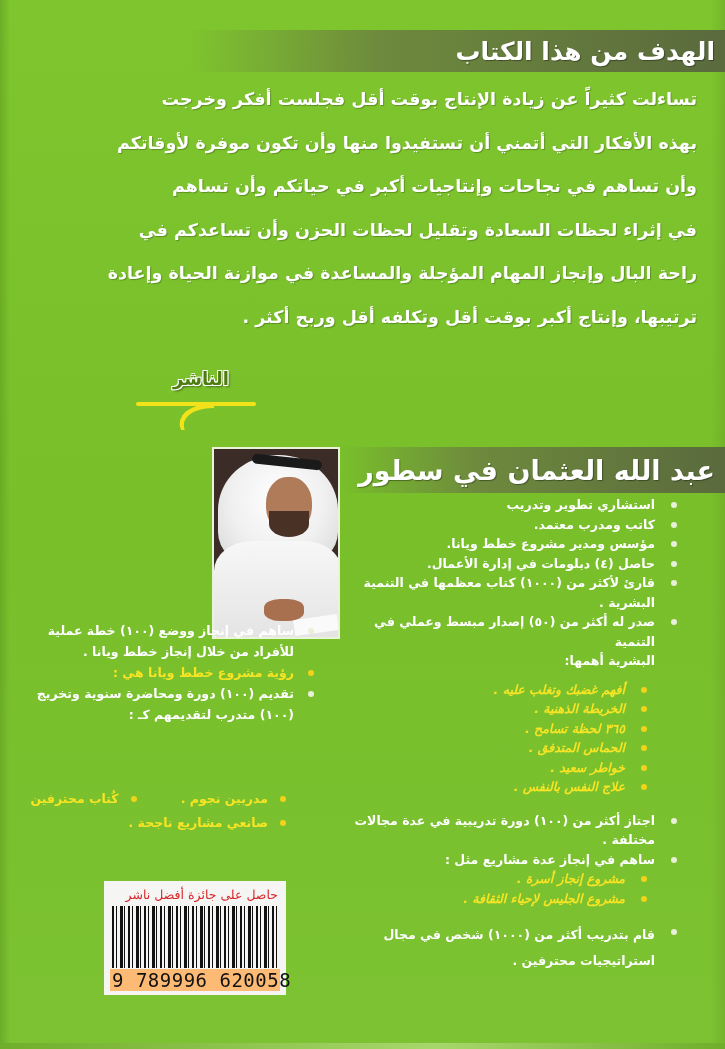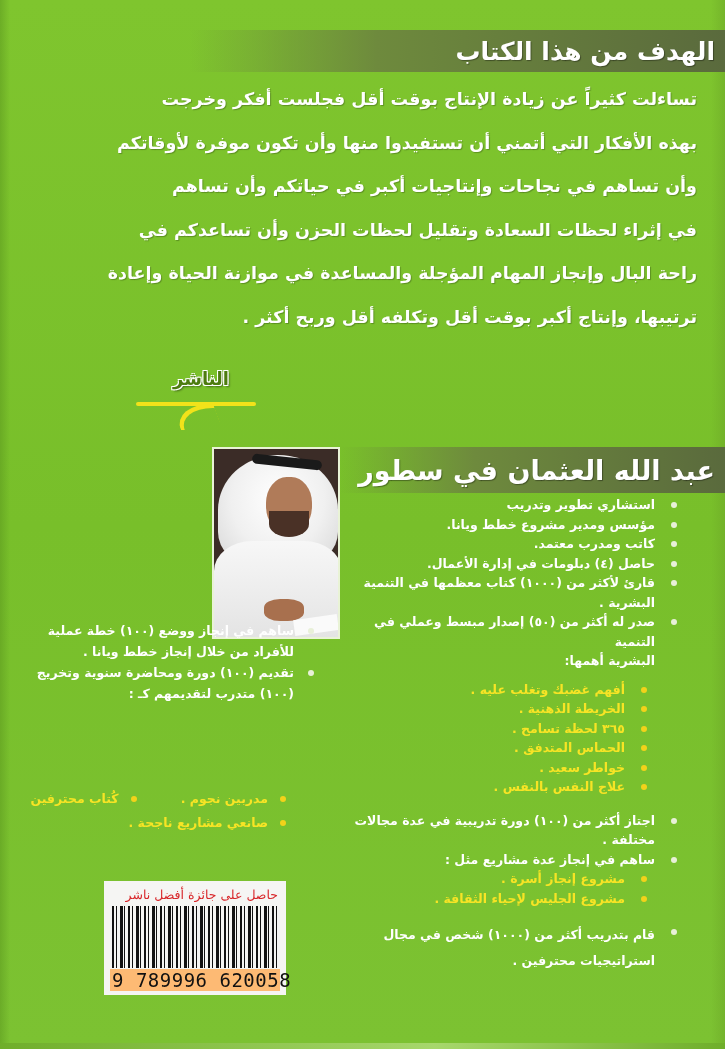--- a/index.html
+++ b/index.html
@@ -114,21 +114,21 @@
       list-style: none; color: #ffffff; font-size: 12.5px; font-weight: bold;
       line-height: 19.5px;
     }
     .bio-list li { position: relative; padding-right: 30px; }
     .bio-list li::before {
       content: ""; position: absolute; right: 8px; top: 7px;
       width: 6px; height: 6px; border-radius: 50%; background: #e8f0d8;
     }
     .bio-list li.yellow { color: #f7e425; }
     .bio-list li.yellow::before { background: #f2d21a; }
-    .bio-list .sub { padding-right: 60px; }
+    .bio-list .sub { padding-right: 60px; font-style: italic; }
     .bio-list .sub::before { right: 38px; }
     .bio-list .gap-top { margin-top: 9px; }
     .bio-list .gap-top-lg { margin-top: 14px; }
     .bio-list .wrap { padding-right: 30px; line-height: 20px; }
     .bio-list li .cont { display: block; }
 
     
     .left-list {
       position: absolute; top: 620px; left: 30px; width: 290px;
       list-style: none; color: #ffffff; font-size: 12.5px; font-weight: bold;
@@ -209,22 +209,22 @@
     <div class="hand"></div>
     <div class="paper"></div>
   </div>
 
   <div id="bio-header" class="header-bar">
     <span class="title">عبد الله العثمان في سطور</span>
   </div>
 
   <ul class="bio-list">
     <li>استشاري تطوير وتدريب</li>
+    <li>كاتب ومدرب معتمد.</li>
     <li>مؤسس ومدير مشروع خطط ويانا.</li>
-    <li>كاتب ومدرب معتمد.</li>
     <li>حاصل (٤) دبلومات في إدارة الأعمال.</li>
     <li>قارئ لأكثر من (١٠٠٠) كتاب معظمها في التنمية البشرية .</li>
     <li>
       <span>صدر له أكثر من (٥٠) إصدار مبسط وعملي في التنمية</span>
       <span class="cont">البشرية أهمها:</span>
     </li>
     <li class="yellow sub gap-top">أفهم غضبك وتغلب عليه .</li>
     <li class="yellow sub">الخريطة الذهنية .</li>
     <li class="yellow sub">٣٦٥ لحظة تسامح .</li>
     <li class="yellow sub">الحماس المتدفق .</li>
@@ -238,20 +238,21 @@
       <span>قام بتدريب أكثر من (١٠٠٠) شخص في مجال</span>
       <span class="cont">استراتيجيات محترفين .</span>
     </li>
   </ul>
 
   <ul class="left-list">
     <li>
       <span>ساهم في إنجاز ووضع (١٠٠) خطة عملية</span>
       <span style="display:block">للأفراد من خلال إنجاز خطط ويانا .</span>
     </li>
+    <li class="yellow">رؤية مشروع خطط ويانا هي :</li>
     <li>
       <span>تقديم (١٠٠) دورة ومحاضرة سنوية وتخريج</span>
       <span style="display:block">(١٠٠) متدرب لتقديمهم كـ :</span>
     </li>
   </ul>
 
   <div class="left-sub">
     <div class="row">
       <span class="item">مدربين نجوم .</span>
       <span class="item">كُتاب محترفين</span>

